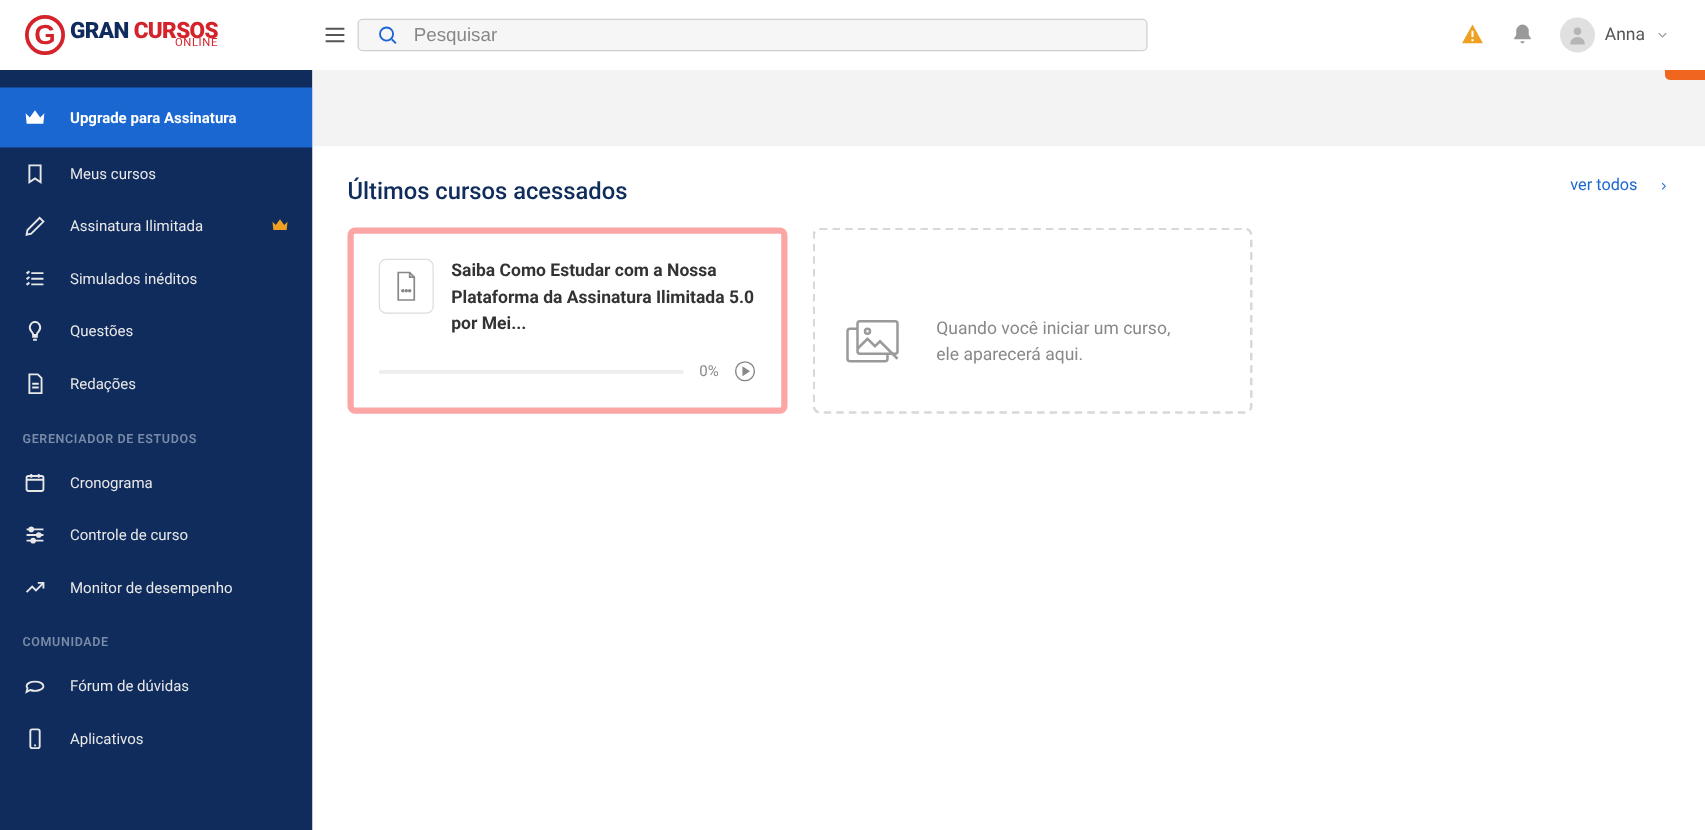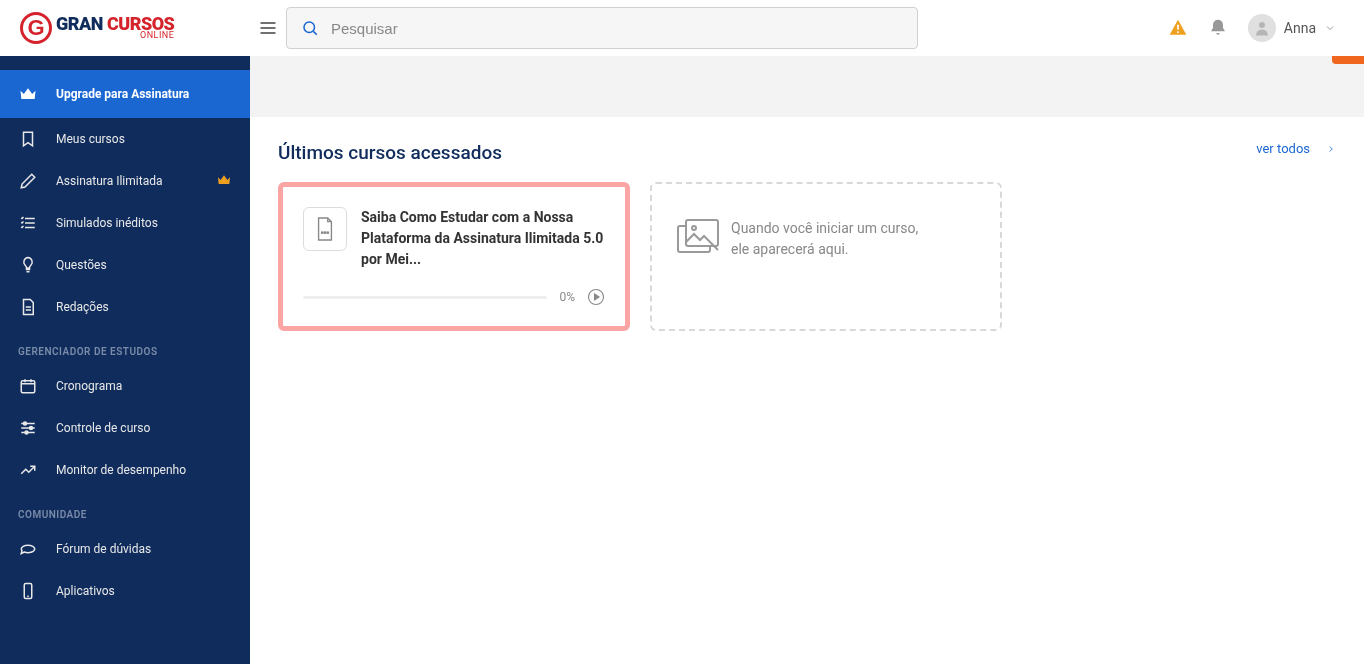--- a/index.html
+++ b/index.html
@@ -13,21 +13,21 @@
   .logo { display: flex; align-items: center; gap: 4px; }
   .logo-g { width: 32px; height: 32px; border: 3px solid #D4232B; border-radius: 50%; display: flex; align-items: center; justify-content: center; position: relative; }
   .logo-g::after { content: 'G'; font-weight: 900; font-size: 22px; color: #D4232B; font-family: Arial Black, sans-serif; }
   .logo-text { display: flex; flex-direction: column; line-height: 0.85; }
   .logo-gran { color: #0F2C5C; font-weight: 900; font-size: 18px; letter-spacing: -0.5px; }
   .logo-cursos { color: #D4232B; font-weight: 900; font-size: 18px; letter-spacing: -0.5px; }
   .logo-online { color: #D4232B; font-weight: 400; font-size: 9px; letter-spacing: 0.5px; text-align: right; }
   .menu-toggle { width: 36px; height: 36px; display: flex; align-items: center; justify-content: center; cursor: pointer; color: #555; }
   
   .search-wrap { flex: 0 0 auto; width: 632px; margin-left: 0; }
-  .search { height: 42px; border: 1px solid #d0d0d0; background: #f6f6f6; border-radius: 4px; display: flex; align-items: center; padding: 4px 14px; gap: 12px; }
+  .search { height: 26px; border: 1px solid #d0d0d0; background: #f6f6f6; border-radius: 4px; display: flex; align-items: center; padding: 4px 14px; gap: 12px; }
   .search input { flex: 1; border: none; background: transparent; outline: none; font-size: 15px; color: #333; }
   .search input::placeholder { color: #888; }
   .search-icon { color: #1A67D2; }
   
   .header-right { margin-left: auto; display: flex; align-items: center; gap: 20px; padding-right: 12px; }
   .alert-icon { color: #F0A020; cursor: pointer; }
   .bell-icon { color: #999; cursor: pointer; }
   .user-menu { display: flex; align-items: center; gap: 8px; cursor: pointer; color: #555; font-size: 14px; }
   .avatar { width: 28px; height: 28px; border-radius: 50%; background: #e0e0e0; display: flex; align-items: center; justify-content: center; }
   .chev-down { color: #999; }
@@ -53,21 +53,21 @@
   .cards { display: flex; gap: 20px; }
   .course-card { width: 352px; border: 5px solid #fca5a5; border-radius: 6px; padding: 20px; }
   .course-top { display: flex; gap: 14px; align-items: flex-start; }
   .course-icon { width: 44px; height: 44px; border: 1px solid #dcdcdc; border-radius: 6px; display: flex; align-items: center; justify-content: center; flex-shrink: 0; color: #888; }
   .course-title { font-size: 14px; font-weight: 700; color: #333; line-height: 1.5; }
   .course-progress-row { display: flex; align-items: center; gap: 12px; margin-top: 18px; }
   .progress-bar { flex: 1; height: 3px; background: #eee; border-radius: 2px; }
   .progress-text { font-size: 12px; color: #888; }
   .play-circle { color: #888; cursor: pointer; }
   
-  .placeholder-card { width: 352px; border: 2px dashed #d8d8d8; border-radius: 6px; padding: 34px 24px; display: flex; align-items: flex-start; gap: 7px; }
+  .placeholder-card { width: 352px; border: 2px dashed #d8d8d8; border-radius: 6px; padding: 34px 24px; display: flex; align-items: flex-end; gap: 25px; }
   .placeholder-icon { color: #9a9a9a; flex-shrink: 0; }
   .placeholder-text { font-size: 14px; color: #888; line-height: 1.5; }
   
   .side-tab { position: absolute; right: 0; top: 28px; width: 32px; height: 36px; background: #F0661E; border-radius: 4px 0 0 4px; display: flex; align-items: center; justify-content: center; cursor: pointer; color: #fff; }
 </style>
 </head>
 <body>
 
 <div class="header">
   <div class="logo-area">

